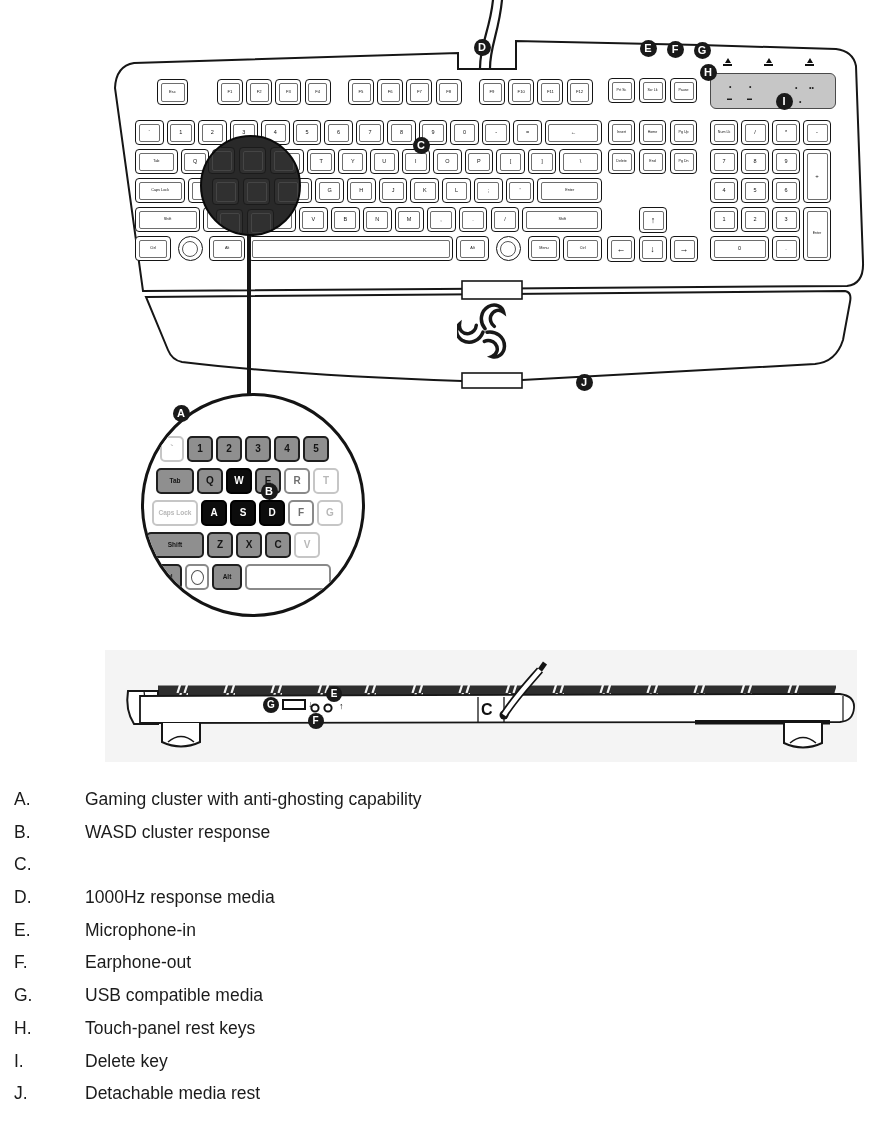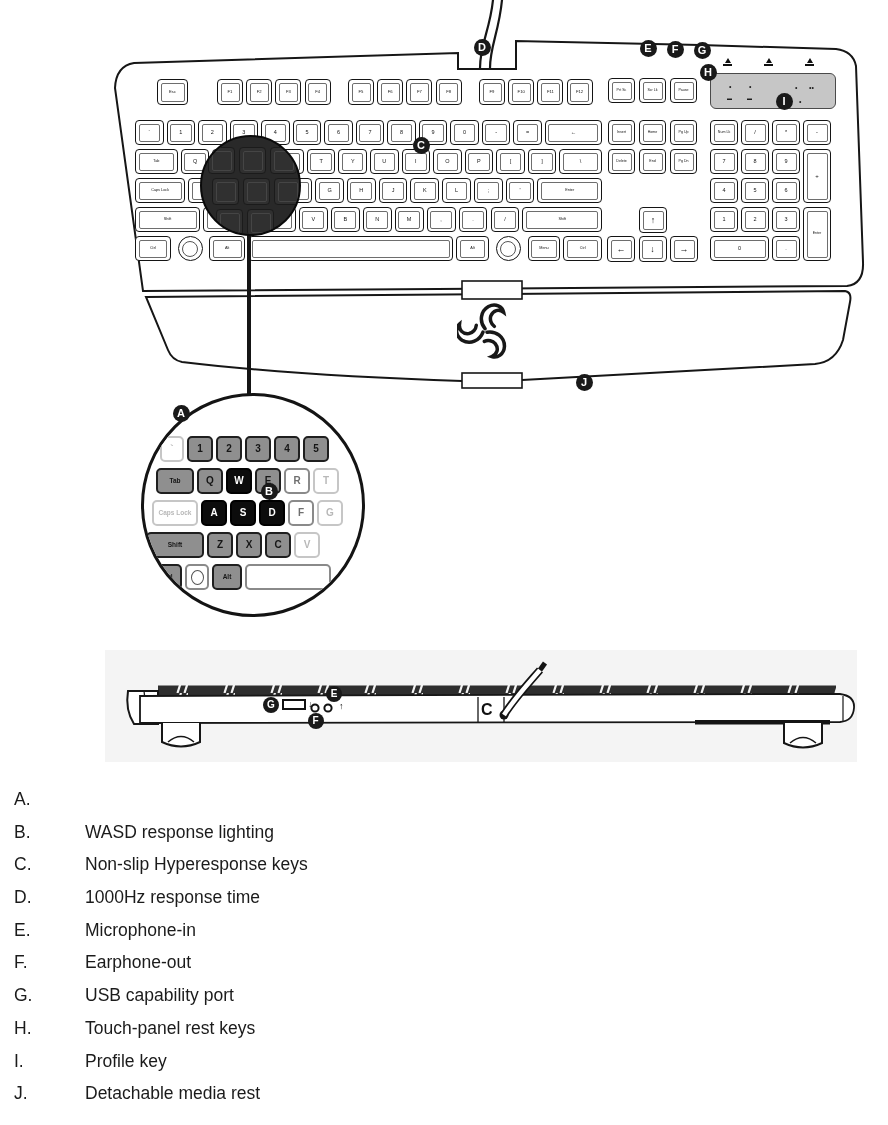--- a/index.html
+++ b/index.html
@@ -310,51 +310,51 @@
   <div class="callout sm" style="left:307.5px;top:712.5px">F</div>
   <span id="c-side">C</span>
 
   <div id="usb-port"></div>
   <span class="sg" style="left:308px;top:700px">↓</span>
   <span class="sg" style="left:339px;top:702px">↑</span>
 
   <div id="legend">
     <div class="lrow">
         <span class="lletter">A.</span>
+        <span class="ltext">Gaming cluster with anti-ghosting capability</span>
       </div>
     <div class="lrow">
         <span class="lletter">B.</span>
-        <span class="ltext">WASD response lighting</span>
+        <span class="ltext">WASD cluster response</span>
       </div>
     <div class="lrow">
         <span class="lletter">C.</span>
-        <span class="ltext">Non-slip Hyperesponse keys</span>
       </div>
     <div class="lrow">
         <span class="lletter">D.</span>
-        <span class="ltext">1000Hz response time</span>
+        <span class="ltext">1000Hz response media</span>
       </div>
     <div class="lrow">
         <span class="lletter">E.</span>
         <span class="ltext">Microphone-in</span>
       </div>
     <div class="lrow">
         <span class="lletter">F.</span>
         <span class="ltext">Earphone-out</span>
       </div>
     <div class="lrow">
         <span class="lletter">G.</span>
-        <span class="ltext">USB capability port</span>
+        <span class="ltext">USB compatible media</span>
       </div>
     <div class="lrow">
         <span class="lletter">H.</span>
         <span class="ltext">Touch-panel rest keys</span>
       </div>
     <div class="lrow">
         <span class="lletter">I.</span>
-        <span class="ltext">Profile key</span>
+        <span class="ltext">Delete key</span>
       </div>
     <div class="lrow">
         <span class="lletter">J.</span>
         <span class="ltext">Detachable media rest</span>
       </div>
   </div>
 </div>
 
 </body></html>

